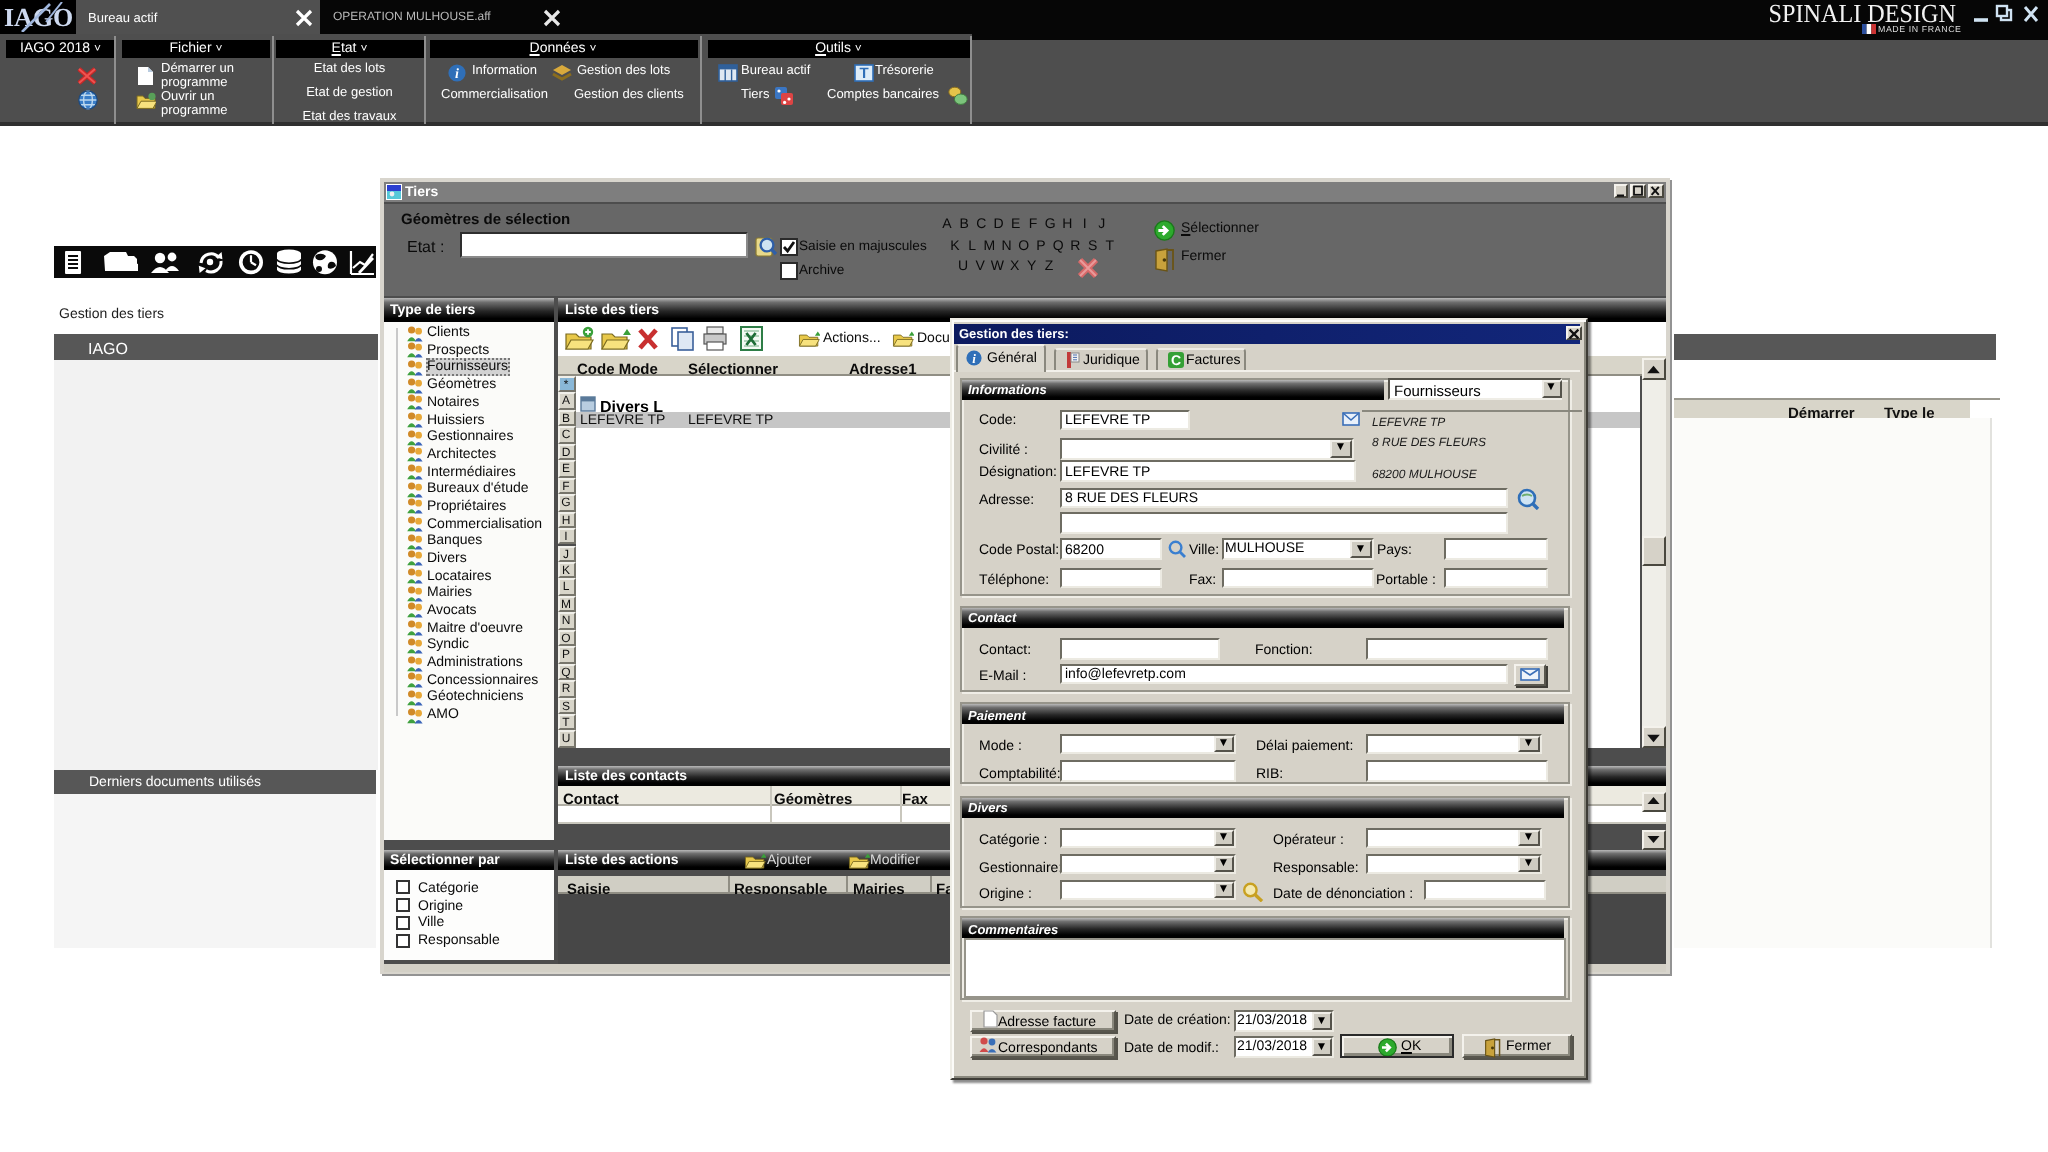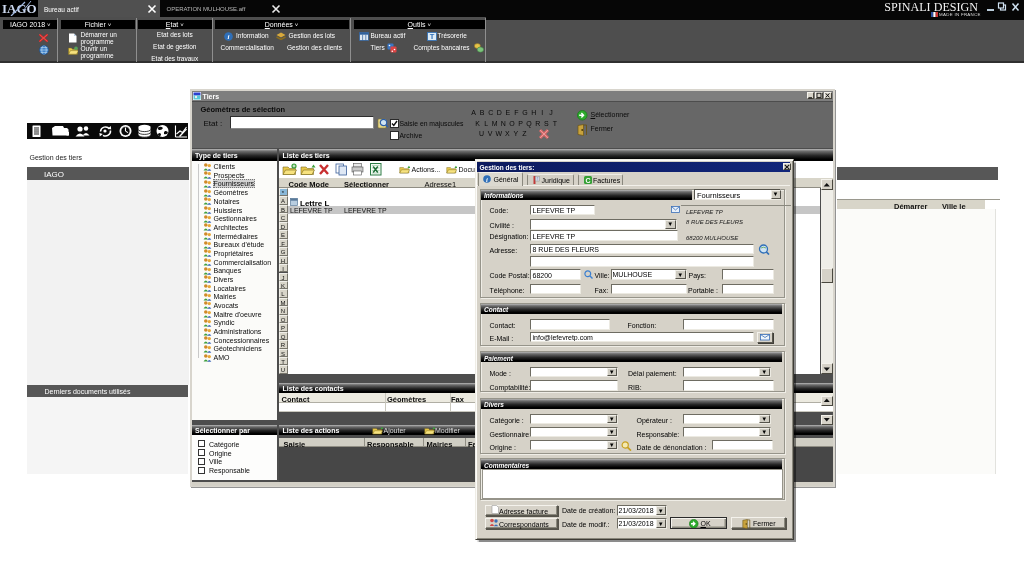--- a/index.html
+++ b/index.html
@@ -161,21 +161,21 @@
 </svg>
 <div class="a" style="left:29.5px;top:153.5px;width:100px;height:9px;font-size:7px;color:#1c1c1c;">Gestion des tiers</div>
 <div class="a" style="left:27px;top:166.8px;width:161.5px;height:13.2px;background:#575757;"></div>
 <div class="a" style="left:44px;top:170px;width:60px;height:8px;font-size:8px;color:#fff;">IAGO</div>
 <div class="a" style="left:27px;top:385.3px;width:161px;height:11.7px;background:#575757;"></div>
 <div class="a" style="left:44.5px;top:388px;width:130px;height:8px;font-size:7px;color:#fff;">Derniers documents utilisés</div>
 <div class="a" style="left:837px;top:166.5px;width:161px;height:13.5px;background:#575757;"></div>
 <div class="a" style="left:837px;top:198.5px;width:163px;height:1px;background:#9a988e;"></div>
 <div class="a" style="left:837px;top:199.5px;width:148px;height:9.5px;background:#d8d5c9;"></div>
 <div class="a" style="left:894px;top:201.5px;width:40px;height:8px;font-size:7.5px;font-weight:bold;color:#111;">Démarrer</div>
-<div class="a" style="left:942px;top:201.5px;width:30px;height:8px;font-size:7.5px;font-weight:bold;color:#111;">Ville le</div>
+<div class="a" style="left:942px;top:201.5px;width:30px;height:8px;font-size:7.5px;font-weight:bold;color:#111;">Type le</div>
 <div class="a" style="left:837px;top:209px;width:159px;height:265px;background:#fbfbf9;border-right:1px solid #e2e2de;"></div>
 <div class="a" style="left:190px;top:88.5px;width:645px;height:398.5px;background:#d8d5cd;box-shadow:1px 1px 0 rgba(40,40,40,.5);"></div>
 <div class="a" style="left:192px;top:91px;width:641px;height:10px;background:#7e7e7e;"></div>
 <svg class="a" style="left:193px;top:91.8px" width="8" height="8" viewBox="0 0 8 8">
 <rect width="8" height="8" fill="#fff"></rect>
     <rect x="0.5" y="0.5" width="7" height="3" fill="#2b3fd0"></rect>
     <rect x="0.5" y="3.5" width="7" height="4" fill="#56c8d8"></rect>
     <circle cx="3" cy="5" r="1.2" fill="#eee"></circle>
   </svg>
 <div class="a" style="left:202.5px;top:92.5px;width:60px;height:8px;font-size:7px;font-weight:bold;color:#fff;">Tiers</div>
@@ -518,21 +518,21 @@
     <svg width="11" height="10" viewBox="0 0 15 12">
       <path d="M1 4 h5 l1.5 1.5 h6 v6 h-12.5 z" fill="#e8c84a" stroke="#7a6a20" stroke-width="0.6"></path>
       <path d="M1 11.5 l2.5-4.5 h11 l-2.5 4.5 z" fill="#f7e27e" stroke="#7a6a20" stroke-width="0.6"></path>
       <path d="M11.5 4.5 l2 -3 l2 3 z" fill="#3aa03a"></path>
     </svg>
   </div>
 <div class="a" style="left:458.5px;top:165.5px;width:40px;height:8px;font-size:7px;color:#0a0a0a;">Docum</div>
 <div class="a" style="left:278.5px;top:178px;width:554.5px;height:10px;background:#d8d5c9;border-bottom:1px solid #908e84;"></div>
 <div class="a" style="left:288.5px;top:180px;width:60px;height:8px;font-size:7.5px;font-weight:bold;color:#0a0a0a;">Code Mode</div>
 <div class="a" style="left:344px;top:180px;width:70px;height:8px;font-size:7.5px;font-weight:bold;color:#0a0a0a;">Sélectionner</div>
-<div class="a" style="left:424.5px;top:180px;width:60px;height:8px;font-size:7.5px;font-weight:normal;color:#0a0a0a;">Adresse1</div>
+<div class="a" style="left:424.5px;top:180px;width:60px;height:8px;font-size:7.5px;font-weight:bold;color:#0a0a0a;">Adresse1</div>
 <div class="a" style="left:287.5px;top:188px;width:532.5px;height:186px;background:#fff;"></div>
 <div class="a" style="left:278.5px;top:188.0px;width:9px;height:8.45px;background:#8ab8d8;border:1px solid;border-color:#f0efe9 #77756b #77756b #f0efe9;font-size:6px;text-align:center;line-height:8px;color:#111;">*</div>
 <div class="a" style="left:278.5px;top:196.45px;width:9px;height:8.45px;background:#d8d5c9;border:1px solid;border-color:#f0efe9 #77756b #77756b #f0efe9;font-size:6px;text-align:center;line-height:8px;color:#111;">A</div>
 <div class="a" style="left:278.5px;top:204.9px;width:9px;height:8.45px;background:#d8d5c9;border:1px solid;border-color:#f0efe9 #77756b #77756b #f0efe9;font-size:6px;text-align:center;line-height:8px;color:#111;">B</div>
 <div class="a" style="left:278.5px;top:213.35px;width:9px;height:8.45px;background:#d8d5c9;border:1px solid;border-color:#f0efe9 #77756b #77756b #f0efe9;font-size:6px;text-align:center;line-height:8px;color:#111;">C</div>
 <div class="a" style="left:278.5px;top:221.8px;width:9px;height:8.45px;background:#d8d5c9;border:1px solid;border-color:#f0efe9 #77756b #77756b #f0efe9;font-size:6px;text-align:center;line-height:8px;color:#111;">D</div>
 <div class="a" style="left:278.5px;top:230.25px;width:9px;height:8.45px;background:#d8d5c9;border:1px solid;border-color:#f0efe9 #77756b #77756b #f0efe9;font-size:6px;text-align:center;line-height:8px;color:#111;">E</div>
 <div class="a" style="left:278.5px;top:238.7px;width:9px;height:8.45px;background:#d8d5c9;border:1px solid;border-color:#f0efe9 #77756b #77756b #f0efe9;font-size:6px;text-align:center;line-height:8px;color:#111;">F</div>
 <div class="a" style="left:278.5px;top:247.14999999999998px;width:9px;height:8.45px;background:#d8d5c9;border:1px solid;border-color:#f0efe9 #77756b #77756b #f0efe9;font-size:6px;text-align:center;line-height:8px;color:#111;">G</div>
 <div class="a" style="left:278.5px;top:255.6px;width:9px;height:8.45px;background:#d8d5c9;border:1px solid;border-color:#f0efe9 #77756b #77756b #f0efe9;font-size:6px;text-align:center;line-height:8px;color:#111;">H</div>
@@ -546,21 +546,21 @@
 <div class="a" style="left:278.5px;top:323.2px;width:9px;height:8.45px;background:#d8d5c9;border:1px solid;border-color:#f0efe9 #77756b #77756b #f0efe9;font-size:6px;text-align:center;line-height:8px;color:#111;">P</div>
 <div class="a" style="left:278.5px;top:331.65px;width:9px;height:8.45px;background:#d8d5c9;border:1px solid;border-color:#f0efe9 #77756b #77756b #f0efe9;font-size:6px;text-align:center;line-height:8px;color:#111;">Q</div>
 <div class="a" style="left:278.5px;top:340.1px;width:9px;height:8.45px;background:#d8d5c9;border:1px solid;border-color:#f0efe9 #77756b #77756b #f0efe9;font-size:6px;text-align:center;line-height:8px;color:#111;">R</div>
 <div class="a" style="left:278.5px;top:348.54999999999995px;width:9px;height:8.45px;background:#d8d5c9;border:1px solid;border-color:#f0efe9 #77756b #77756b #f0efe9;font-size:6px;text-align:center;line-height:8px;color:#111;">S</div>
 <div class="a" style="left:278.5px;top:357.0px;width:9px;height:8.45px;background:#d8d5c9;border:1px solid;border-color:#f0efe9 #77756b #77756b #f0efe9;font-size:6px;text-align:center;line-height:8px;color:#111;">T</div>
 <div class="a" style="left:278.5px;top:365.45px;width:9px;height:8.45px;background:#d8d5c9;border:1px solid;border-color:#f0efe9 #77756b #77756b #f0efe9;font-size:6px;text-align:center;line-height:8px;color:#111;">U</div>
 <svg class="a" style="left:289.5px;top:197.5px" width="8" height="8" viewBox="0 0 8 8">
 <rect x="0.5" y="0.5" width="7" height="7" fill="#b8cde0" stroke="#5a7a9a" stroke-width="0.7"></rect>
     <rect x="0.5" y="0.5" width="7" height="2.2" fill="#5a7a9a"></rect>
   </svg>
-<div class="a" style="left:300px;top:198.5px;width:60px;height:9px;font-size:8px;font-weight:bold;color:#000;">Lettre L</div>
+<div class="a" style="left:300px;top:198.5px;width:60px;height:9px;font-size:8px;font-weight:bold;color:#000;">Divers L</div>
 <div class="a" style="left:287.5px;top:205.8px;width:532.5px;height:8px;background:#c6c6c6;"></div>
 <div class="a" style="left:290px;top:207px;width:60px;height:8px;font-size:7px;color:#111;">LEFEVRE TP</div>
 <div class="a" style="left:344px;top:207px;width:60px;height:8px;font-size:7px;color:#111;">LEFEVRE TP</div>
 <div class="a" style="left:820.5px;top:179px;width:12.5px;height:195px;background:#efeee8;"></div>
 <div class="a" style="left:820.5px;top:179px;width:12.5px;height:11px;background:#d6d2c8;border:1px solid;border-color:#f4f2ec #4a483f #4a483f #f4f2ec;"></div>
 <svg class="a" style="left:821.0px;top:179.5px" width="11.5" height="10" viewBox="0 0 11 9">
     <path d="M2.5 6 L5.5 2.5 L8.5 6 z" fill="#111"></path>
   </svg>
 <div class="a" style="left:820.5px;top:363px;width:12.5px;height:11px;background:#d6d2c8;border:1px solid;border-color:#f4f2ec #4a483f #4a483f #f4f2ec;"></div>
 <svg class="a" style="left:821.0px;top:363.5px" width="11.5" height="10" viewBox="0 0 11 9">

